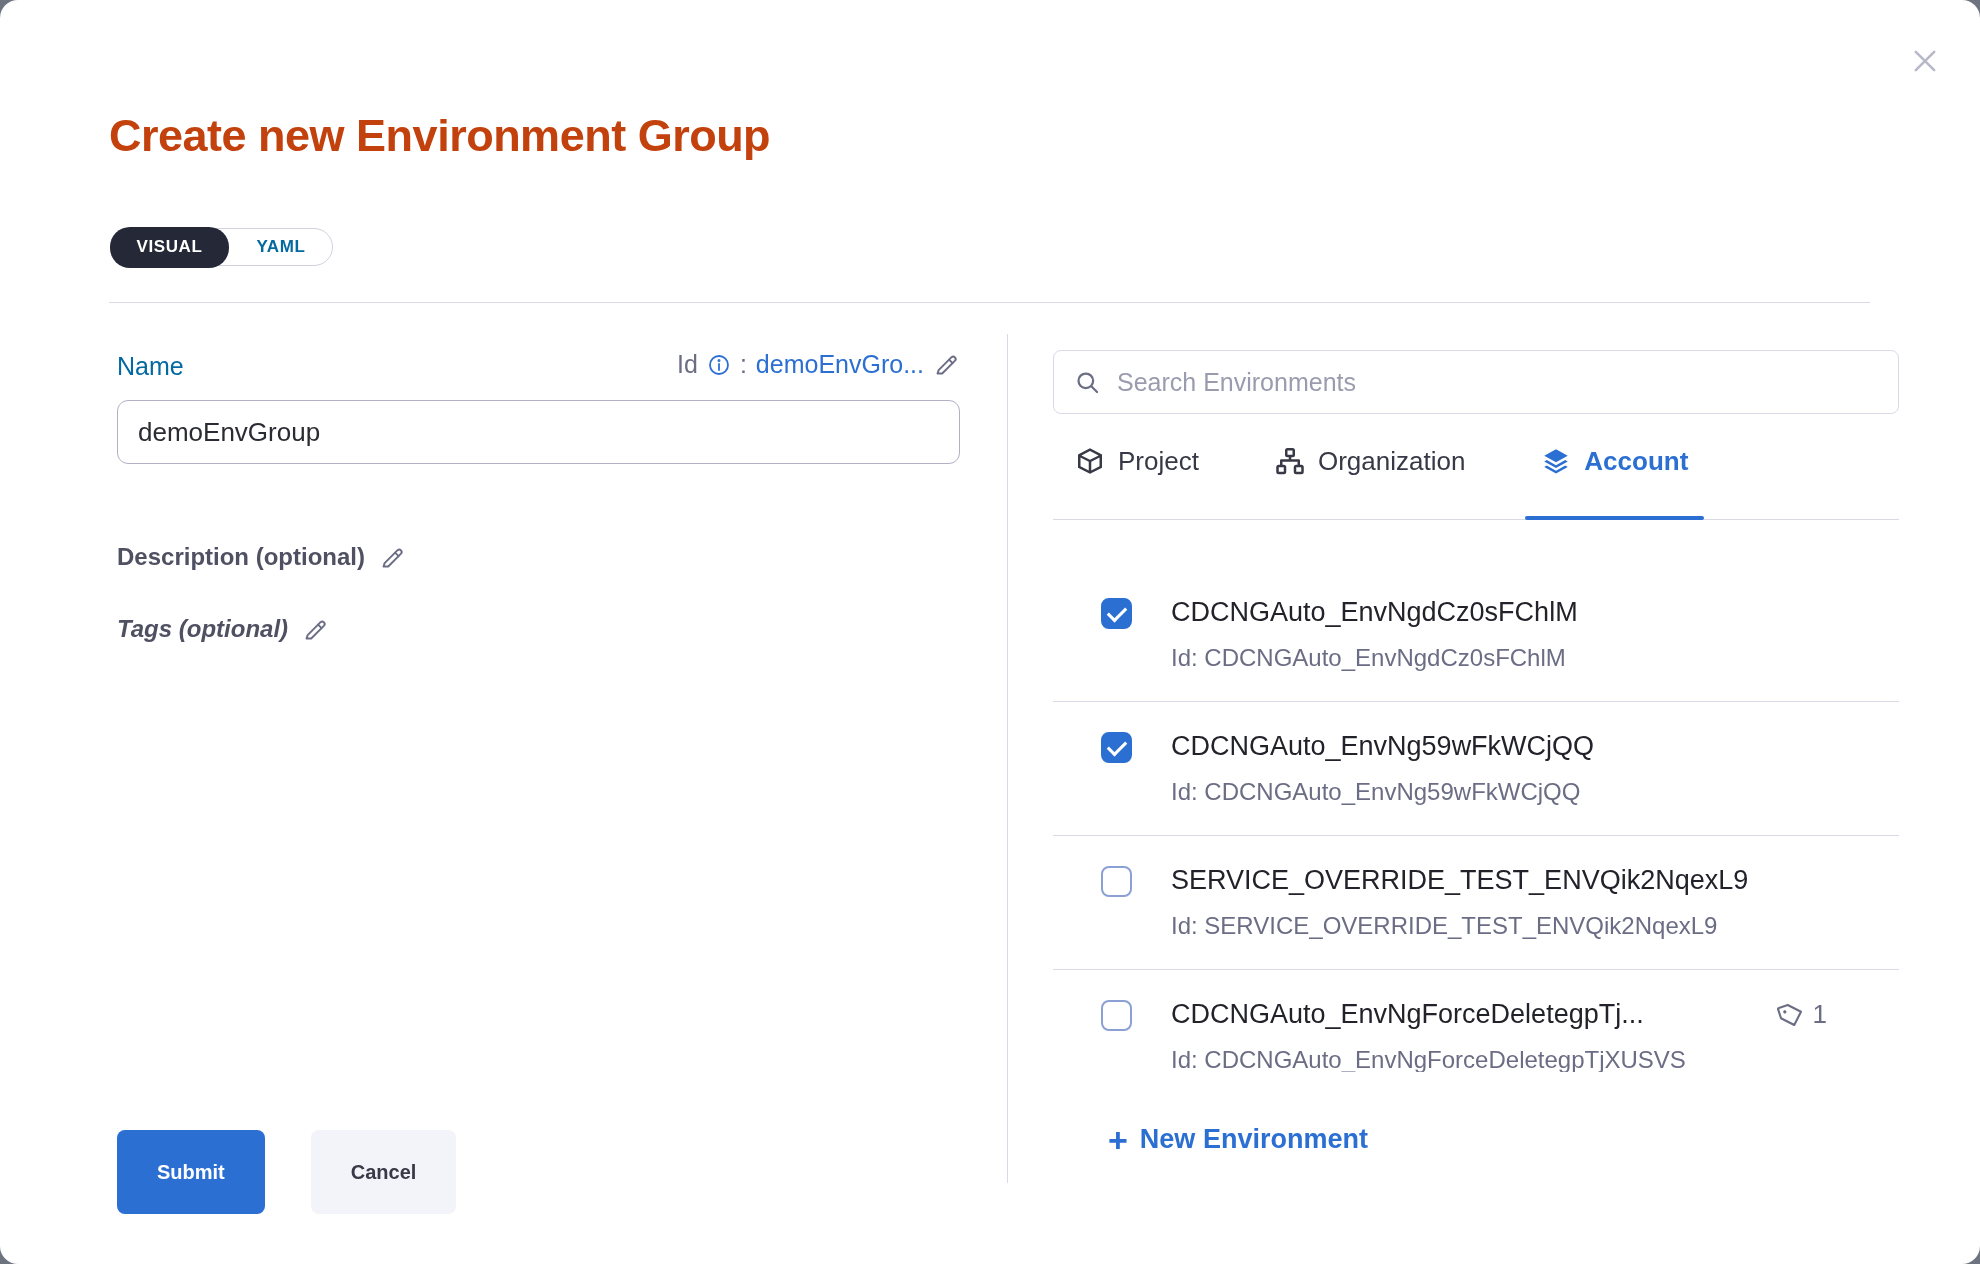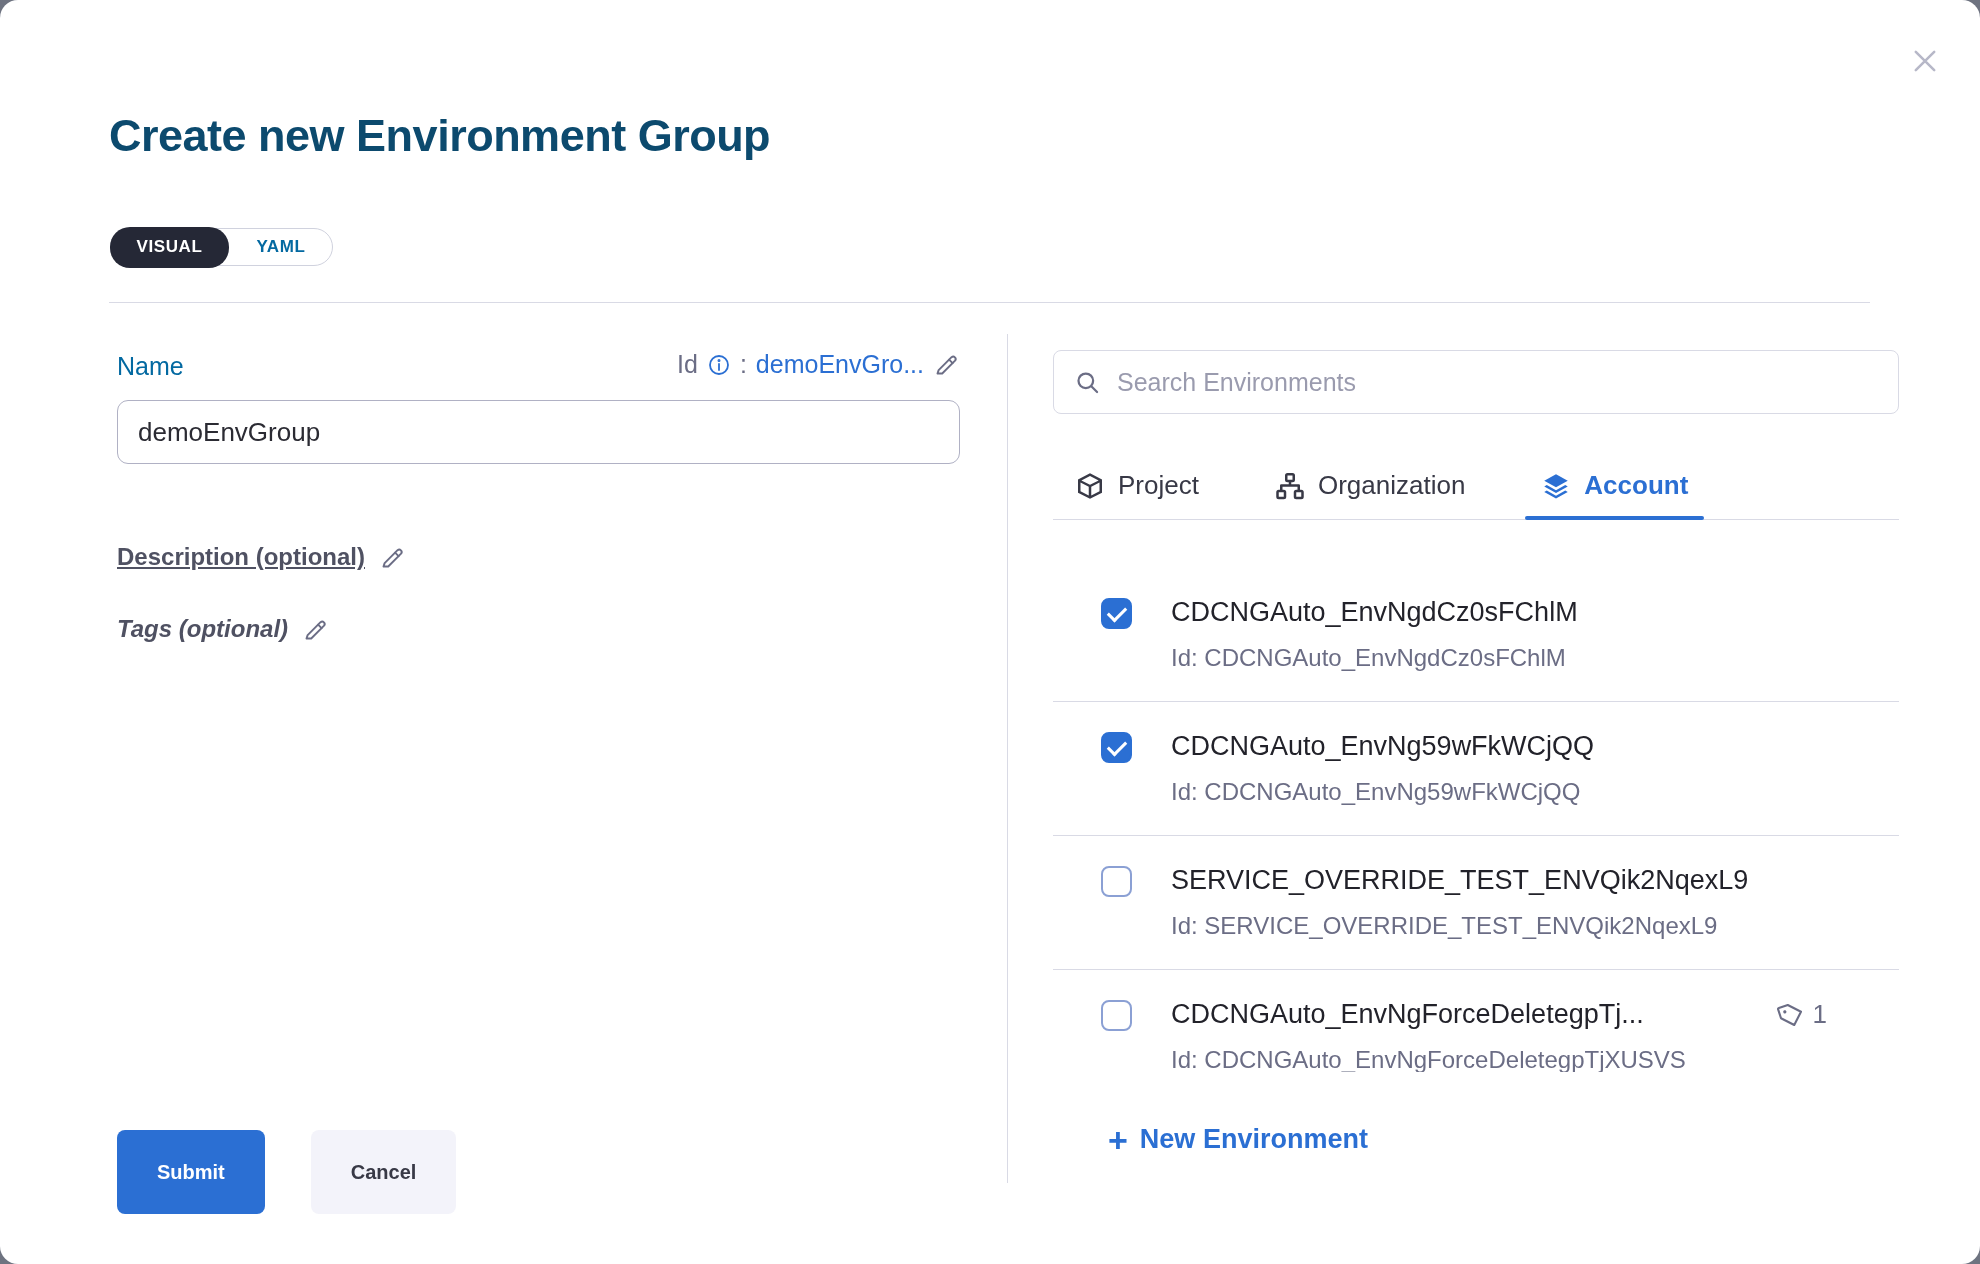--- a/index.html
+++ b/index.html
@@ -18,21 +18,21 @@
   }
   
   .close-btn {
     position: absolute; top: 42px; right: 36px;
     width: 38px; height: 38px; cursor: pointer;
     display: flex; align-items: center; justify-content: center;
   }
   .close-btn svg { width: 34px; height: 34px; }
   .title {
     position: absolute; left: 109px; top: 110px;
-    font-size: 45px; font-weight: 700; color: #0c4a6e;
+    font-size: 45px; font-weight: 700; color: #c2410c;
     letter-spacing: -0.5px;
   }
   .mode-toggle {
     position: absolute; left: 110px; top: 228px;
     display: inline-flex; align-items: center;
     height: 38px; border: 1.5px solid #d0d2de; border-radius: 20px;
     background: #fff;
   }
   .mode-toggle .seg {
     display: flex; align-items: center; justify-content: center;
@@ -67,21 +67,21 @@
     width: 843px; height: 64px;
     border: 1px solid #b0b1c4; border-radius: 11px;
     font-size: 26px; color: #2b2b33; padding: 0 20px;
     font-family: "Liberation Sans", sans-serif; outline: none;
   }
   .opt-row {
     position: absolute; left: 117px;
     display: flex; align-items: center; gap: 14px;
     font-size: 24px; font-weight: 700; color: #4f5162;
   }
-  .opt-row.desc { top: 543px; text-decoration: underline; }
+  .opt-row.desc { top: 543px; }
   .opt-row.tags { top: 615px; font-style: italic; }
   .btn-row { position: absolute; left: 117px; top: 1110px; display: flex; gap: 46px; }
   .btn {
     height: 84px; border: none; border-radius: 8px;
     font-size: 20px; font-weight: 700; cursor: pointer;
     font-family: "Liberation Sans", sans-serif;
     display: flex; align-items: center; justify-content: center; margin-top: 20px;
   }
   .btn.primary { background: var(--accent); color: #ffffff; padding: 0 40px; }
   .btn.secondary { background: #f3f3fa; color: #383946; padding: 0 40px; }
@@ -101,21 +101,21 @@
     border: none; outline: none; flex: 1; font-size: 25px;
     color: #2b2b33; font-family: "Liberation Sans", sans-serif;
   }
   .search-box input::placeholder { color: #9a9bae; }
   .env-tabs {
     margin-top: 32px; height: 74px;
     display: flex; align-items: flex-start; gap: 64px;
     border-bottom: 1px solid var(--border); padding-left: 16px;
   }
   .tab {
-    display: flex; align-items: flex-end; gap: 13px;
+    display: flex; align-items: flex-start; gap: 13px;
     font-size: 26px; color: #383946; cursor: pointer;
     height: 100%; position: relative; padding: 0 6px 18px 6px;
   }
   .tab .tab-icon { width: 30px; height: 30px; display: inline-flex; }
   .tab .tab-icon svg { width: 100%; height: 100%; }
   .tab.selected { color: var(--accent); font-weight: 600; }
   .tab.selected::after {
     content: ""; position: absolute; left: -10px; right: -10px; bottom: -1px;
     height: 4px; border-radius: 2px; background: var(--accent);
   }

